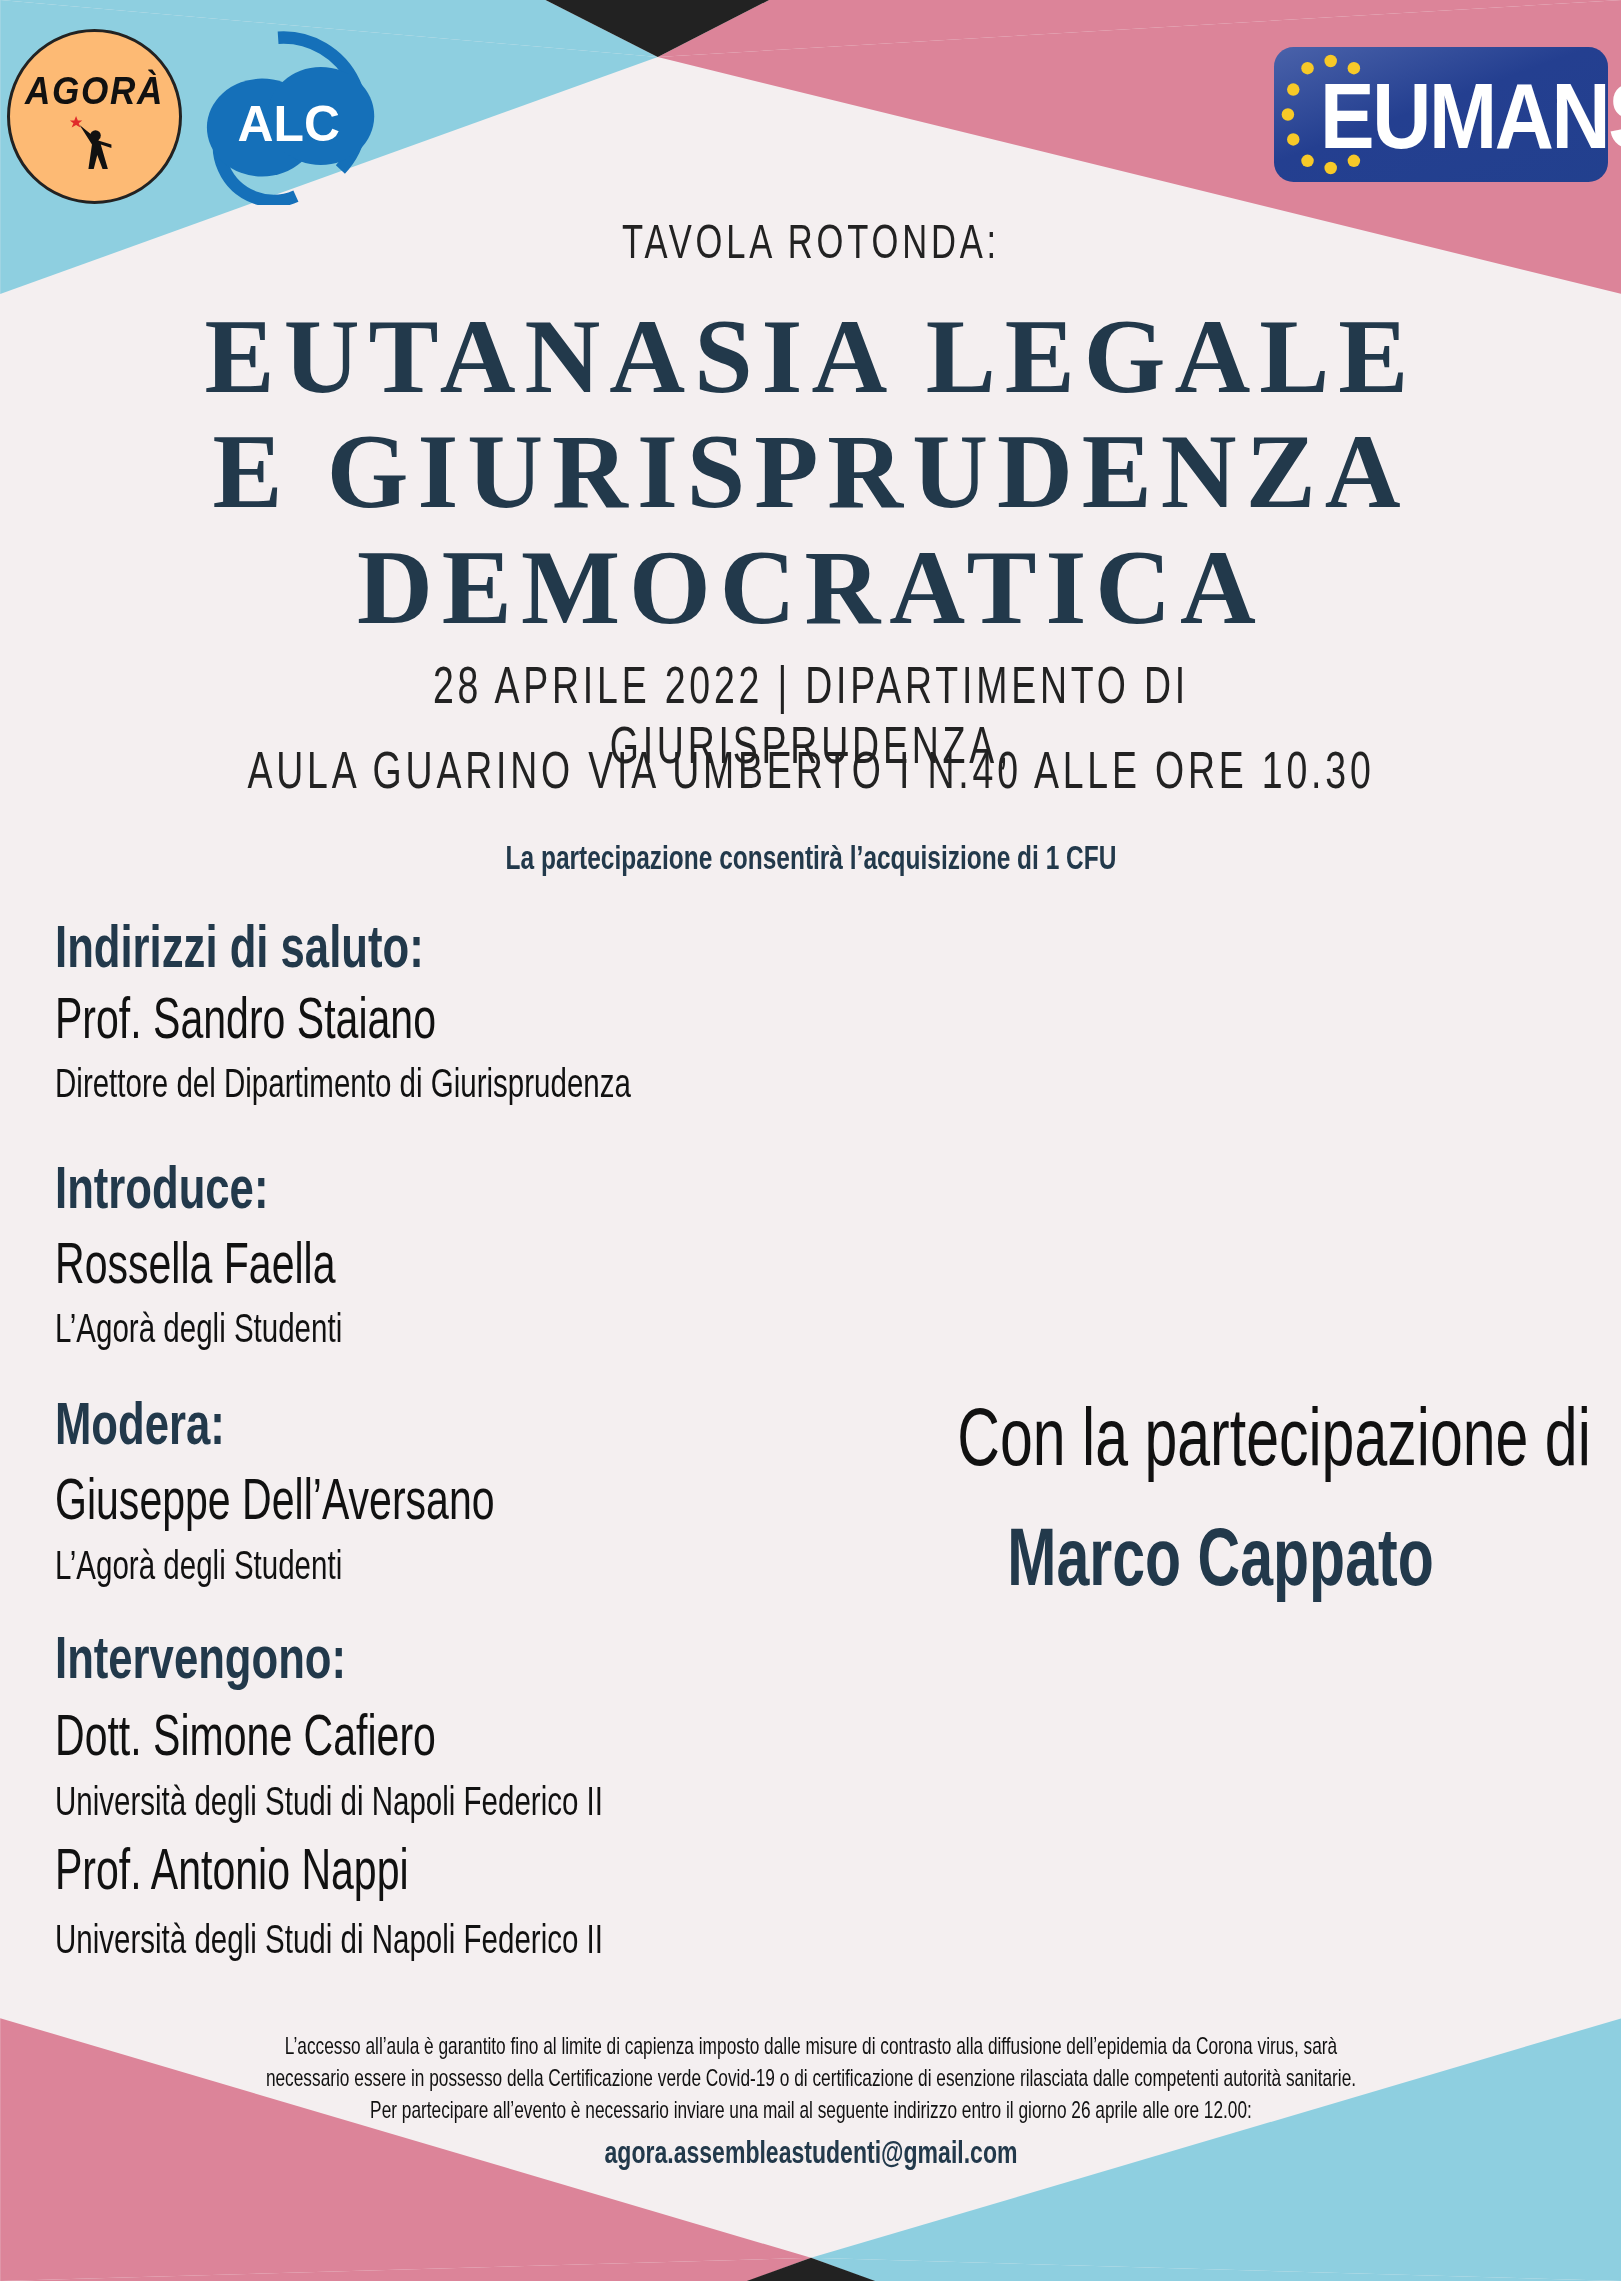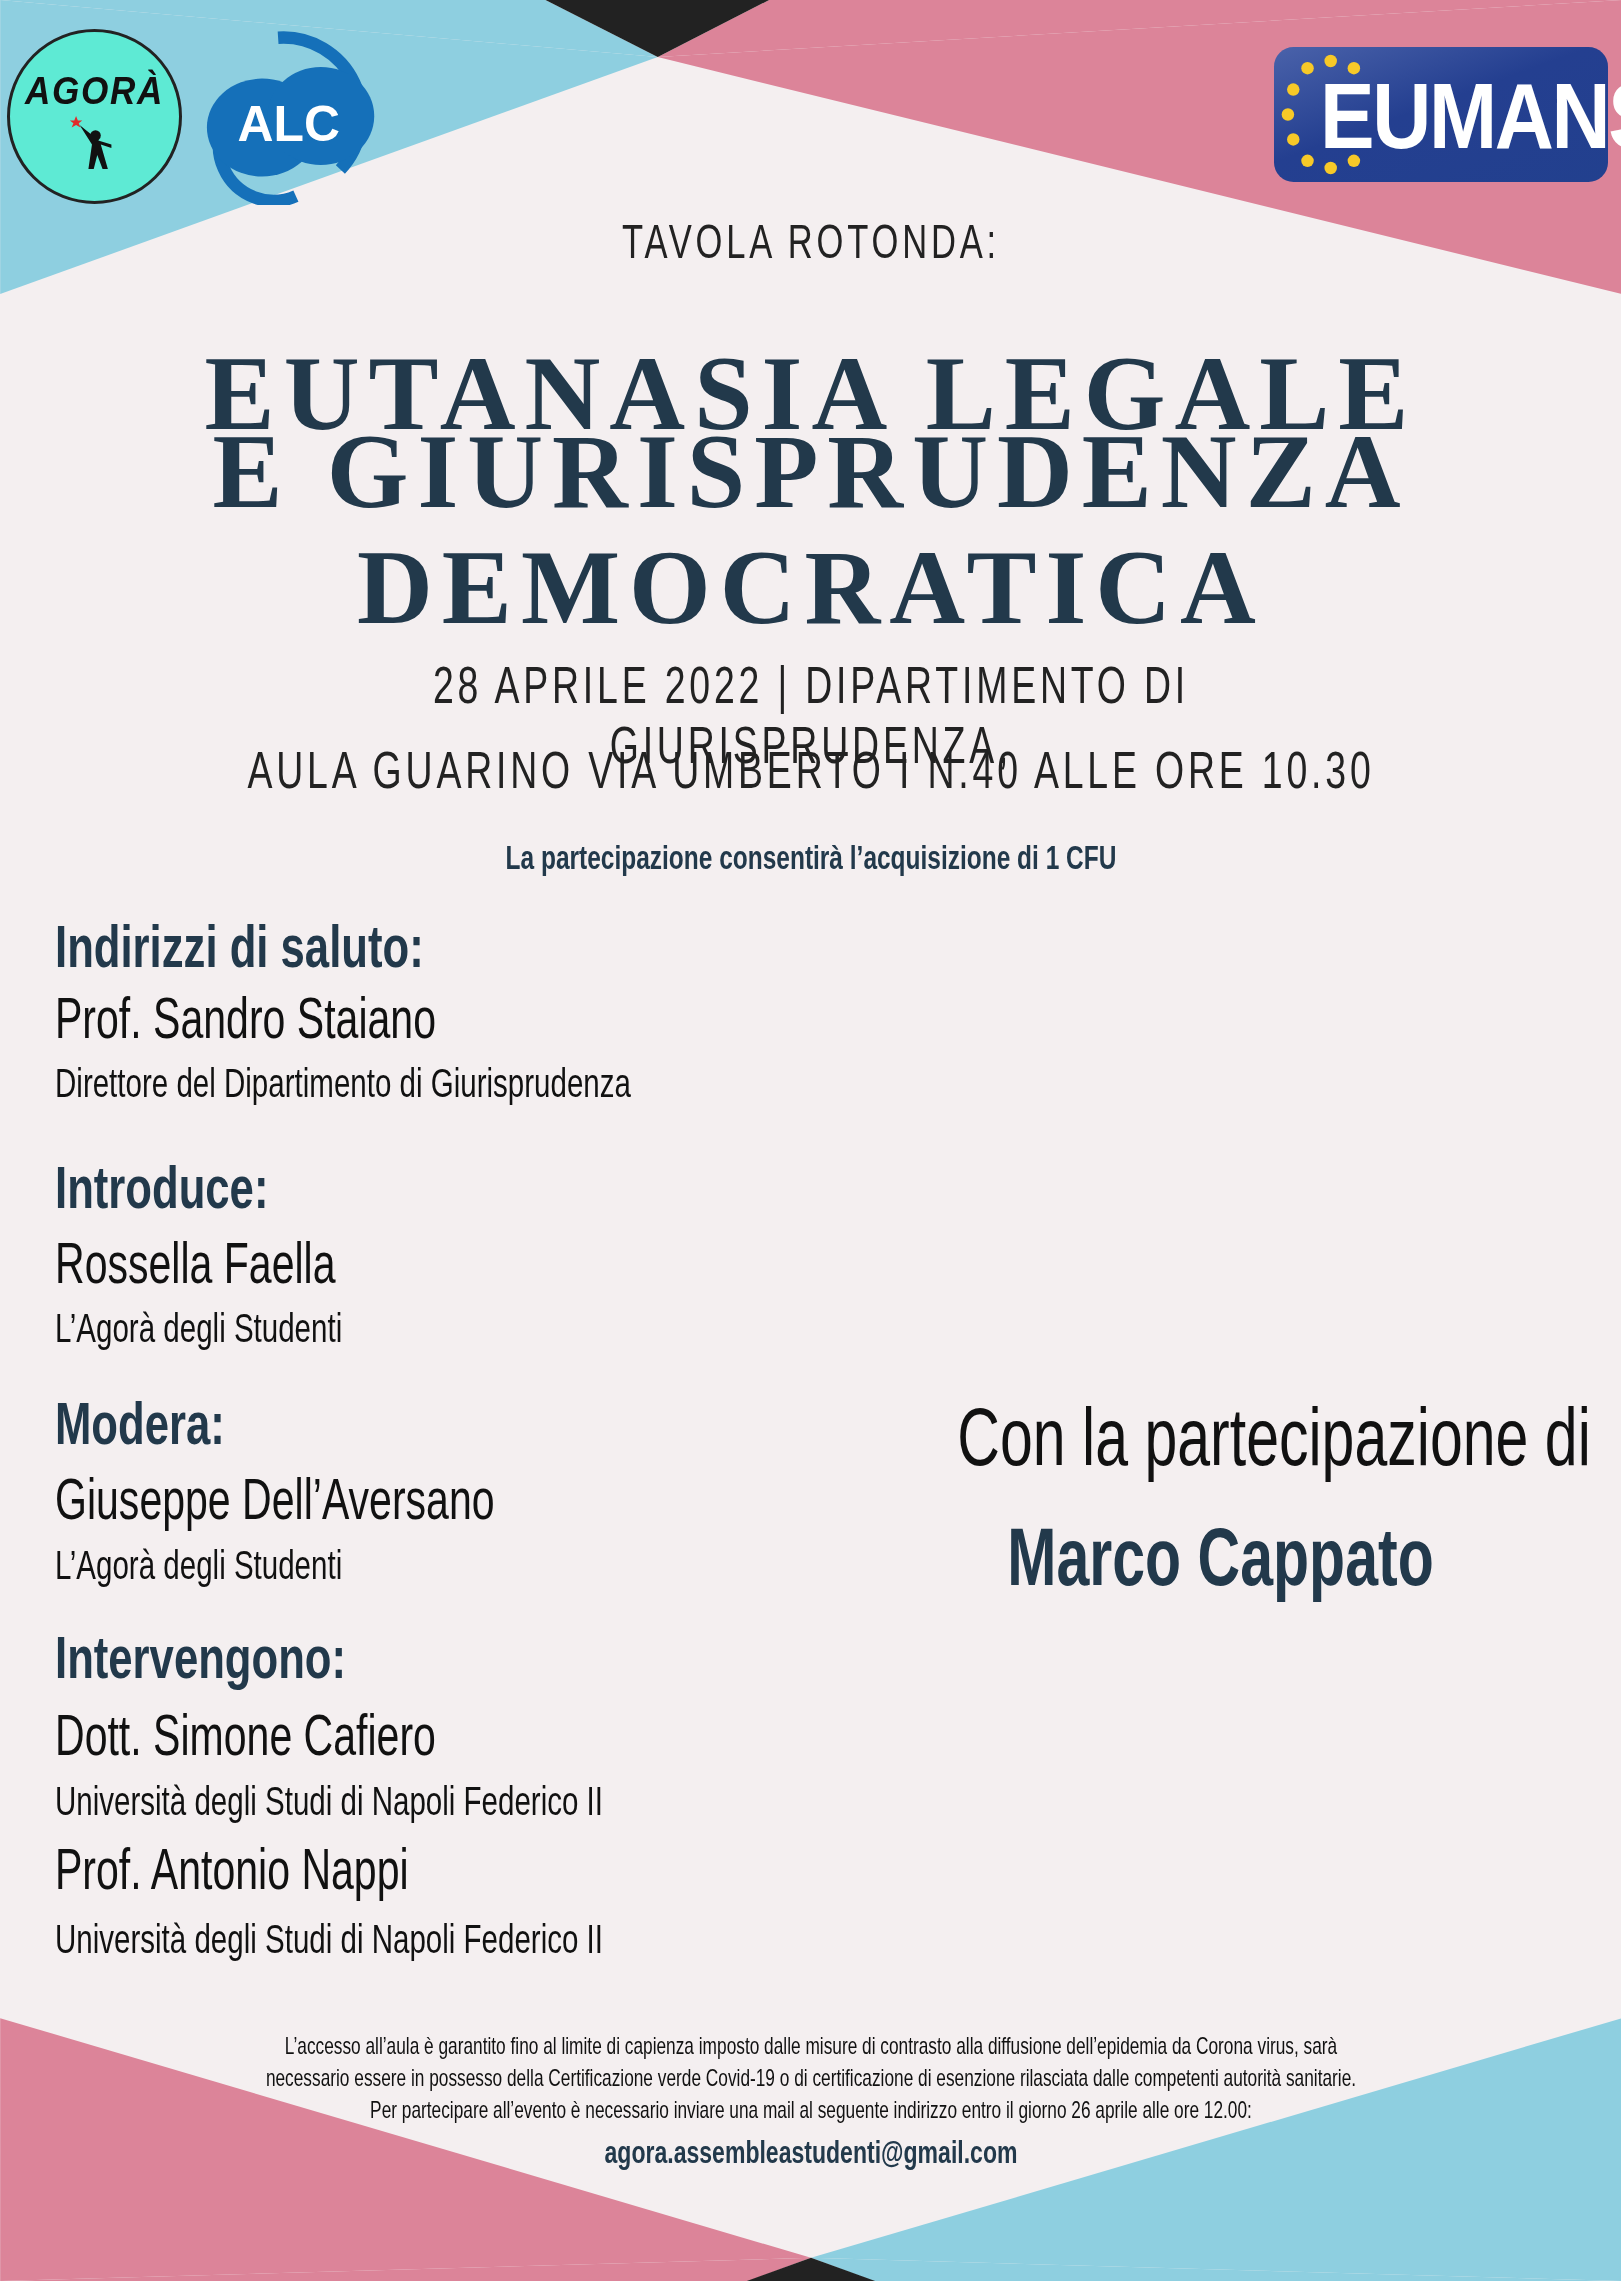--- a/index.html
+++ b/index.html
@@ -2,34 +2,34 @@
 <html style="font-size:14.3px"><head>
 <meta charset="utf-8">
 <style>
   html, body { margin:0; padding:0; }
   body { width:1622px; height:2281px; position:relative; overflow:hidden; background:#f4eff0; font-family:"Liberation Sans", sans-serif; }
   .bg { position:absolute; left:0; top:0; width:1622px; height:2281px; z-index:0; }
   .layer { position:absolute; z-index:1; }
   .center { left:0; width:1622px; text-align:center; }
   .kicker { top:214px; font-size:48px; letter-spacing:5.3px; color:#222; font-weight:400; transform:scaleX(0.72); transform-origin:center top; }
   .title { font-family:"Liberation Serif","DejaVu Serif", serif; font-weight:700; color:#22394b; font-size:105px; letter-spacing:9px; line-height:116px; }
-  .t1 { top:299px;margin-top:37px; } .t2 { top:414px; } .t3 { top:530px;font-family:Liberation Serif, serif; }
+  .t1 { top:299px; } .t2 { top:414px; } .t3 { top:530px;font-family:Liberation Serif, serif; }
   .datel { font-size:52px; letter-spacing:5.3px; color:#222; transform:scaleX(0.72); transform-origin:center top; }
   .d1 { top:655px; } .d2 { top:740px; }
   .cfu { top:838px; font-size:34px; font-weight:700; color:#22394b; transform:scaleX(0.72); transform-origin:center top; }
   .sect { left:55px; color:#22394b; font-weight:700; font-size:59px; transform:scaleX(0.74); transform-origin:left top; white-space:nowrap; }
   .name { left:55px; color:#111; font-size:57px; transform:scaleX(0.72); transform-origin:left top; white-space:nowrap; }
   .role { left:55px; color:#111; font-size:41px; transform:scaleX(0.72); transform-origin:left top; white-space:nowrap; }
   .guest-line { left:855px; width:731px; text-align:center; top:1390px; font-size:82px; color:#111; transform:scaleX(0.72); transform-origin:center top; white-space:nowrap; }
   .guest-name { left:855px; width:731px; text-align:center; top:1510px; font-size:82px; color:#22394b; font-weight:700; transform:scaleX(0.72); transform-origin:center top; white-space:nowrap; }
   .notice { font-size:24px; color:#111; transform:scaleX(0.72); transform-origin:center top; white-space:nowrap; }
   .n1 { top:2032px; } .n2 { top:2064px; } .n3 { top:2096px; }
   .email { top:2134px; font-size:32px; color:#22394b; font-weight:700; transform:scaleX(0.72); transform-origin:center top; }
   
-  .agora { left:7.1px; top:28.5px; width:175px; height:175px; border-radius:50%; background:#5eead4; border:3.6px solid #222; box-sizing:border-box; }
+  .agora { left:7.1px; top:28.5px; width:175px; height:175px; border-radius:50%; background:#fdba74; border:3.6px solid #222; box-sizing:border-box; }
   .agora-text { position:absolute; left:0; width:100%; top:37px; text-align:center; font-weight:900; font-size:39px; color:#111; font-style:italic; letter-spacing:1.8px; transform:scaleX(0.9); }
   .alc { left:198px; top:27px; width:178px; height:178px; }
   .eumans { left:1274px; top:47px; width:334px; height:135px; border-radius:19.6px; background:linear-gradient(160deg,#4a62aa 0%, #243f90 45%, #22408e 100%); }
   .eumans-text { position:absolute; left:46px; top:16px; font-weight:700; font-size:93px; color:#fff; letter-spacing:-2.7px; transform:scaleX(0.88); transform-origin:left top; }
 </style>
 </head>
 <body>
 
 <svg class="bg" viewBox="0 0 1820 2560" xmlns="http://www.w3.org/2000/svg">
   <rect x="0" y="0" width="1820" height="2560" fill="#f4eff0"></rect>

